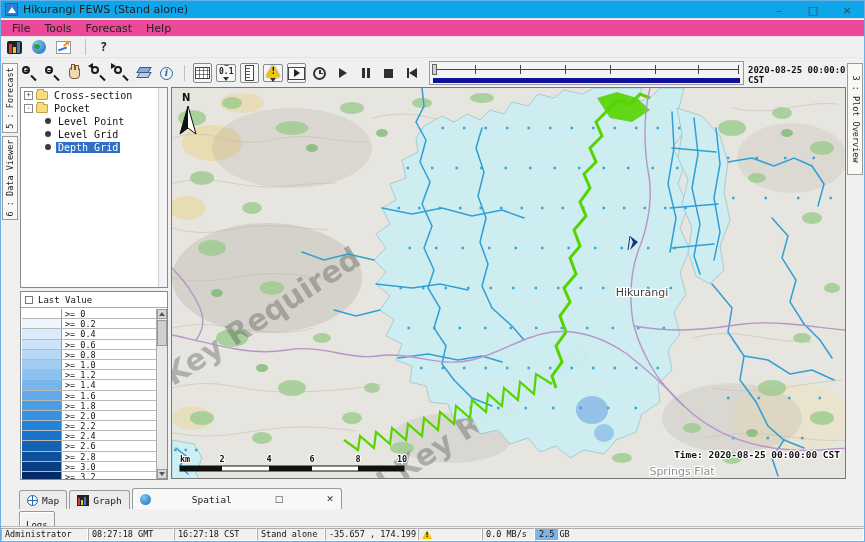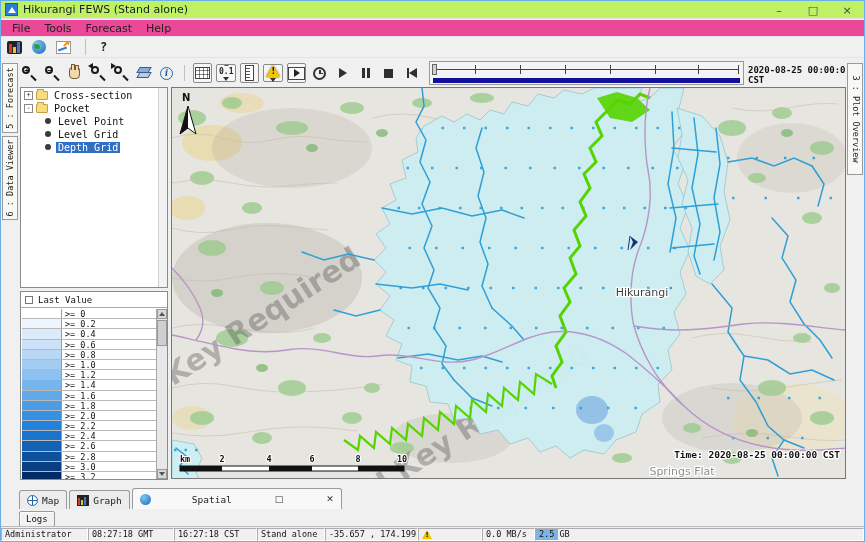--- a/index.html
+++ b/index.html
@@ -1,20 +1,20 @@
 <!DOCTYPE html>
 <html><head>
 <meta charset="utf-8">
 <style>
   html,body{margin:0;padding:0;background:#c8c8c8;}
   *{box-sizing:border-box;}
   #win{position:relative;width:865px;height:542px;background:#f0f0f0;
        font-family:"DejaVu Sans Mono",monospace;border:1px solid #6ab0e8;overflow:hidden;}
   
-  #titlebar{position:absolute;left:0;top:0;width:100%;height:18px;background:#bef264;
+  #titlebar{position:absolute;left:0;top:0;width:100%;height:18px;background:#0ea5e9;
             display:flex;align-items:center;border-bottom:1px solid #e2e2e2;}
   .app-icon{width:13px;height:13px;margin:0 5px 0 4px;background:#2a7fd4;border:1px solid #1b5fa8;
             position:relative;}
   .app-icon::after{content:"";position:absolute;left:2px;bottom:2px;width:0;height:0;
             border-left:4px solid transparent;border-right:4px solid transparent;border-bottom:6px solid #fff;}
   .title-text{font-family:"DejaVu Sans",sans-serif;font-size:11px;color:#222;}
   .win-btns{position:absolute;right:0;top:0;height:18px;display:flex;}
   .win-btn{width:34px;height:18px;display:flex;align-items:center;justify-content:center;
            font-family:"DejaVu Sans",sans-serif;font-size:11px;color:#444;}
   
@@ -130,21 +130,21 @@
   .tab-globe{width:11px;height:11px;border-radius:50%;background:radial-gradient(circle at 35% 30%,#7cc8f2,#1a6ab8);}
   .tab-globe.wire{background:#fff;border:1px solid #2266aa;position:relative;}
   .tab-globe.wire::after{content:"";position:absolute;left:0;top:4px;width:9px;height:1px;background:#2266aa;}
   .tab-globe.wire::before{content:"";position:absolute;left:4px;top:0;width:1px;height:9px;background:#2266aa;}
   .tab-chart{width:12px;height:11px;background:#222;display:flex;align-items:flex-end;gap:1px;padding:1px;}
   .tab-chart i{display:block;width:2px;}
   .tab-chart i:nth-child(1){height:7px;background:#d43b2a;}
   .tab-chart i:nth-child(2){height:5px;background:#f0c42a;}
   .tab-chart i:nth-child(3){height:8px;background:#3a7ad4;}
   .tab-ctl{font:bold 9px "DejaVu Sans",sans-serif;color:#333;margin-left:2px;}
-  #logs-btn{position:absolute;left:18px;top:510px;height:16px;padding:0 6px;background:#f2f2f2;
+  #logs-btn{position:absolute;left:18px;top:510px;height:28px;padding:0 6px;background:#f2f2f2;
             border:1px solid #9a9a9a;border-radius:2px;box-shadow:inset 1px 1px 0 #fff;
             font:9px/14px "DejaVu Sans Mono",monospace;color:#111;}
   
   #statusbar{position:absolute;left:0;bottom:0;width:100%;height:15px;background:#f0f0f0;border-top:1px solid #bbb;display:flex;}
   .sb-cell{height:13px;margin-top:1px;border:1px solid #adadad;border-right-color:#fff;border-bottom-color:#fff;
            font:8.5px/11px "DejaVu Sans Mono",monospace;color:#111;padding:0 3px;white-space:nowrap;overflow:hidden;position:relative;}
   .sb-c0{width:87px;} .sb-c1{width:268px;} .sb-c2{width:86px;} .sb-c3{width:83px;}
   .sb-c4{width:68px;} .sb-c5{width:93px;} .sb-c6{width:64px;display:flex;align-items:center;}
   .sb-c7{width:53px;} .sb-c8{flex:1;}
   .sb-warn{position:relative;width:0;height:0;border-left:5px solid transparent;border-right:5px solid transparent;border-bottom:9px solid #f5c400;}

